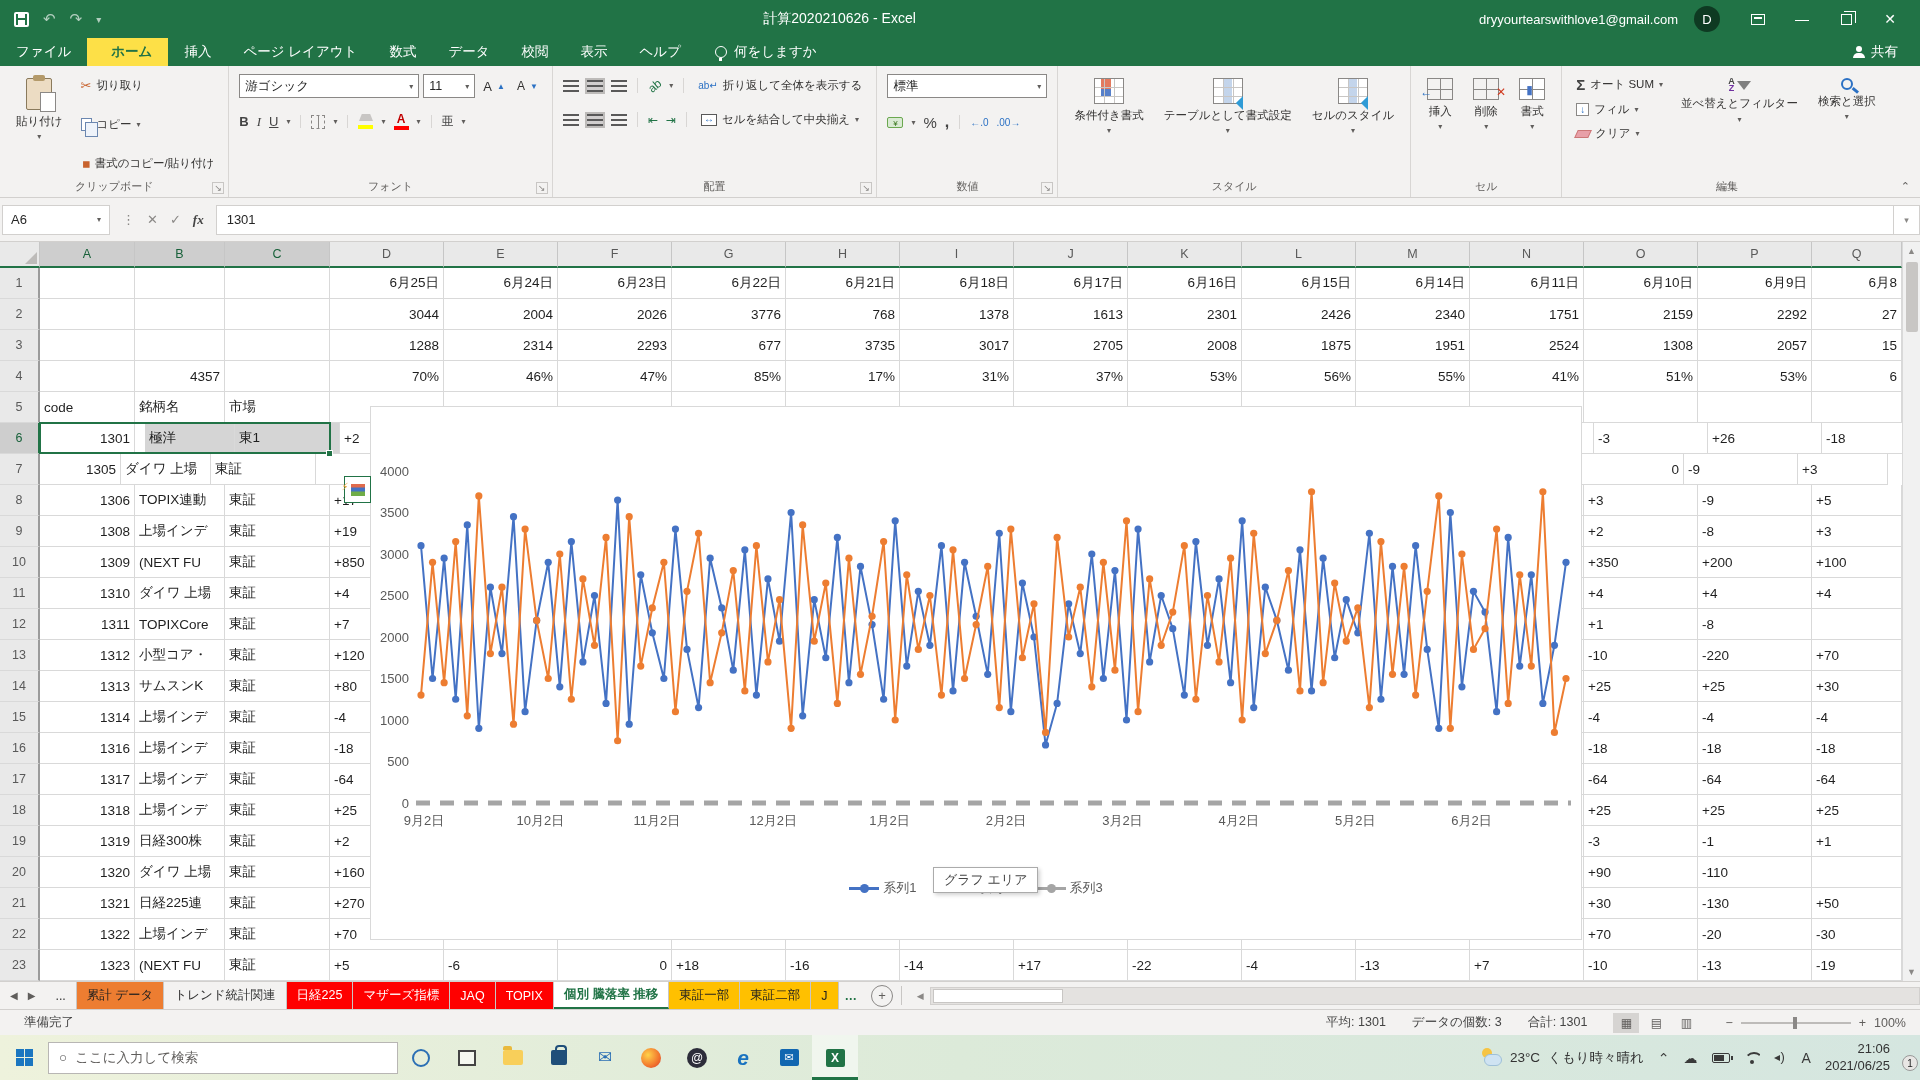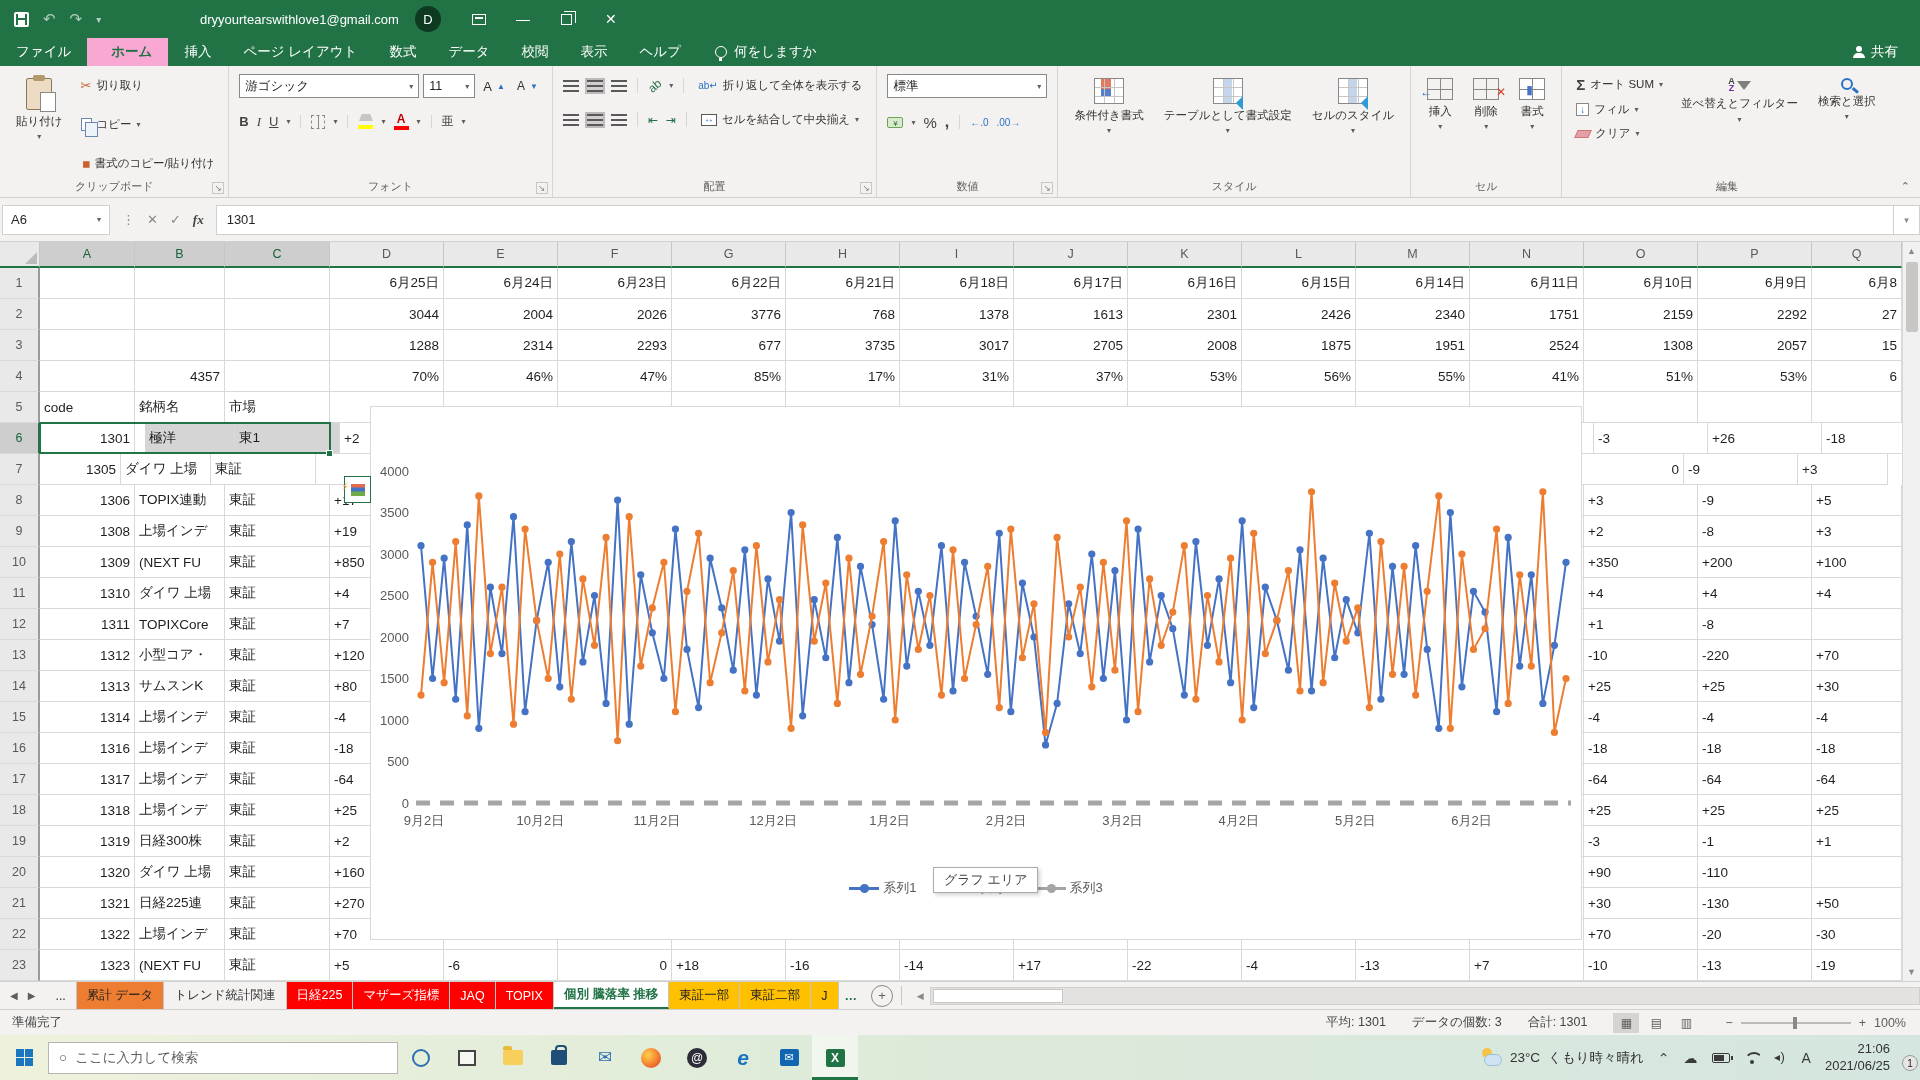--- a/index.html
+++ b/index.html
@@ -21,21 +21,21 @@
   .winbtns { display:flex; }
   .winbtn { width:44px; height:38px; display:flex; align-items:center; justify-content:center; color:#fff; font-size:14px; }
   .ic-restore { width:11px; height:11px; border:1px solid #fff; position:relative; }
   .ic-restore::before { content:""; position:absolute; left:2px; top:-4px; width:11px; height:11px; border:1px solid #fff; border-bottom:none; border-left:none; }
   .ic-ribbonopt { width:14px; height:11px; border:1px solid #fff; position:relative; }
   .ic-ribbonopt::after { content:""; position:absolute; left:2px; top:2px; width:8px; height:2px; background:#fff; }
 
   
   .menubar { position:absolute; left:0; top:38px; width:1920px; height:28px; background:#217346; display:flex; align-items:stretch; color:#fff; }
   .mtab { padding:0 16px; display:flex; align-items:center; font-size:13.5px; cursor:default; }
-  .mtab.active { background:#f9a8d4; color:#217346; font-weight:bold;padding-left:24px; }
+  .mtab.active { background:#fde047; color:#217346; font-weight:bold;padding-left:24px; }
   .tellme { display:flex; align-items:center; gap:7px; margin-left:18px; font-size:13.5px; }
   .ic-bulb { width:12px; height:12px; border:1.5px solid #fff; border-radius:50%; position:relative; }
   .ic-bulb::after { content:""; position:absolute; left:3px; top:11px; width:3px; height:3px; background:#fff; }
   .share { margin-left:auto; display:flex; align-items:center; gap:6px; padding-right:22px; font-size:13.5px; }
   .ic-person { width:12px; height:12px; position:relative; }
   .ic-person::before { content:""; position:absolute; left:3px; top:0; width:6px; height:6px; border-radius:50%; background:#fff; }
   .ic-person::after { content:""; position:absolute; left:0; top:7px; width:12px; height:5px; border-radius:6px 6px 0 0; background:#fff; }
 
   
   .ribbon { position:absolute; left:0; top:66px; width:1920px; height:132px; background:#f3f2f1; border-bottom:1px solid #d2d0ce; display:flex; }
@@ -145,21 +145,21 @@
   .sh-more { display:flex; align-items:center; padding:0 6px; color:#217346; font-weight:bold; }
   .sh-add { width:22px; height:22px; border:1px solid #8a8886; border-radius:50%; display:flex; align-items:center; justify-content:center; color:#605e5c; align-self:center; margin-left:8px; font-size:13px; }
   .sh-sep { width:1px; background:#c8c6c4; margin:4px 8px; }
   .sh-hscroll { display:flex; align-items:center; flex:1; gap:0; }
   .sh-hscroll .arr { width:20px; text-align:center; color:#8a8886; font-size:9px; }
   .sh-hscroll .track { flex:1; height:18px; background:#e4e2e0; border:1px solid #d2d0ce; position:relative; }
   .sh-hscroll .hthumb { position:absolute; left:2px; top:1px; width:130px; height:14px; background:#fff; border:1px solid #c8c6c4; }
 
   
   .statusbar { position:absolute; left:0; top:1009px; width:1920px; height:26px; background:#f3f2f1; border-top:1px solid #d2d0ce; display:flex; align-items:center; font-size:12.5px; color:#444; }
-  .st-left { padding-left:12px; }
+  .st-left { padding-left:24px; }
   .st-right { margin-left:auto; display:flex; align-items:center; gap:26px; padding-right:14px; }
   .viewics { display:flex; gap:4px; }
   .viewic { width:26px; height:20px; display:flex; align-items:center; justify-content:center; color:#605e5c; font-size:12px; }
   .viewic.sel { background:#d6d4d2; }
   .zoomctl { display:flex; align-items:center; gap:8px; color:#605e5c; }
   .zoomtrack { width:110px; height:2px; background:#bdbbb9; position:relative; }
   .zoomthumb { position:absolute; left:52px; top:-5px; width:4px; height:12px; background:#8a8886; }
 
   
   .taskbar { position:absolute; left:0; top:1035px; width:1920px; height:45px; background:linear-gradient(to right,#eef2dc,#dcead9,#d5e6e0); display:flex; align-items:center; }
@@ -206,20 +206,21 @@
 
 <div id="app">
 
   <div class="titlebar">
     <div class="qat">
       <span class="ic-floppy"></span>
       <span class="glyph">↶</span>
       <span class="glyph">↷</span>
       <span class="glyph" style="font-size:10px">▾</span>
     </div>
+    <div class="tb-title">計算2020210626 - Excel</div>
     <div class="tb-right">
       <span class="tb-account">dryyourtearswithlove1@gmail.com</span>
       <span class="avatar">D</span>
       <div class="winbtns">
         <span class="winbtn">
             <span class="ic-ribbonopt"></span>
           </span>
         <span class="winbtn">—</span>
         <span class="winbtn">
             <span class="ic-restore"></span>

